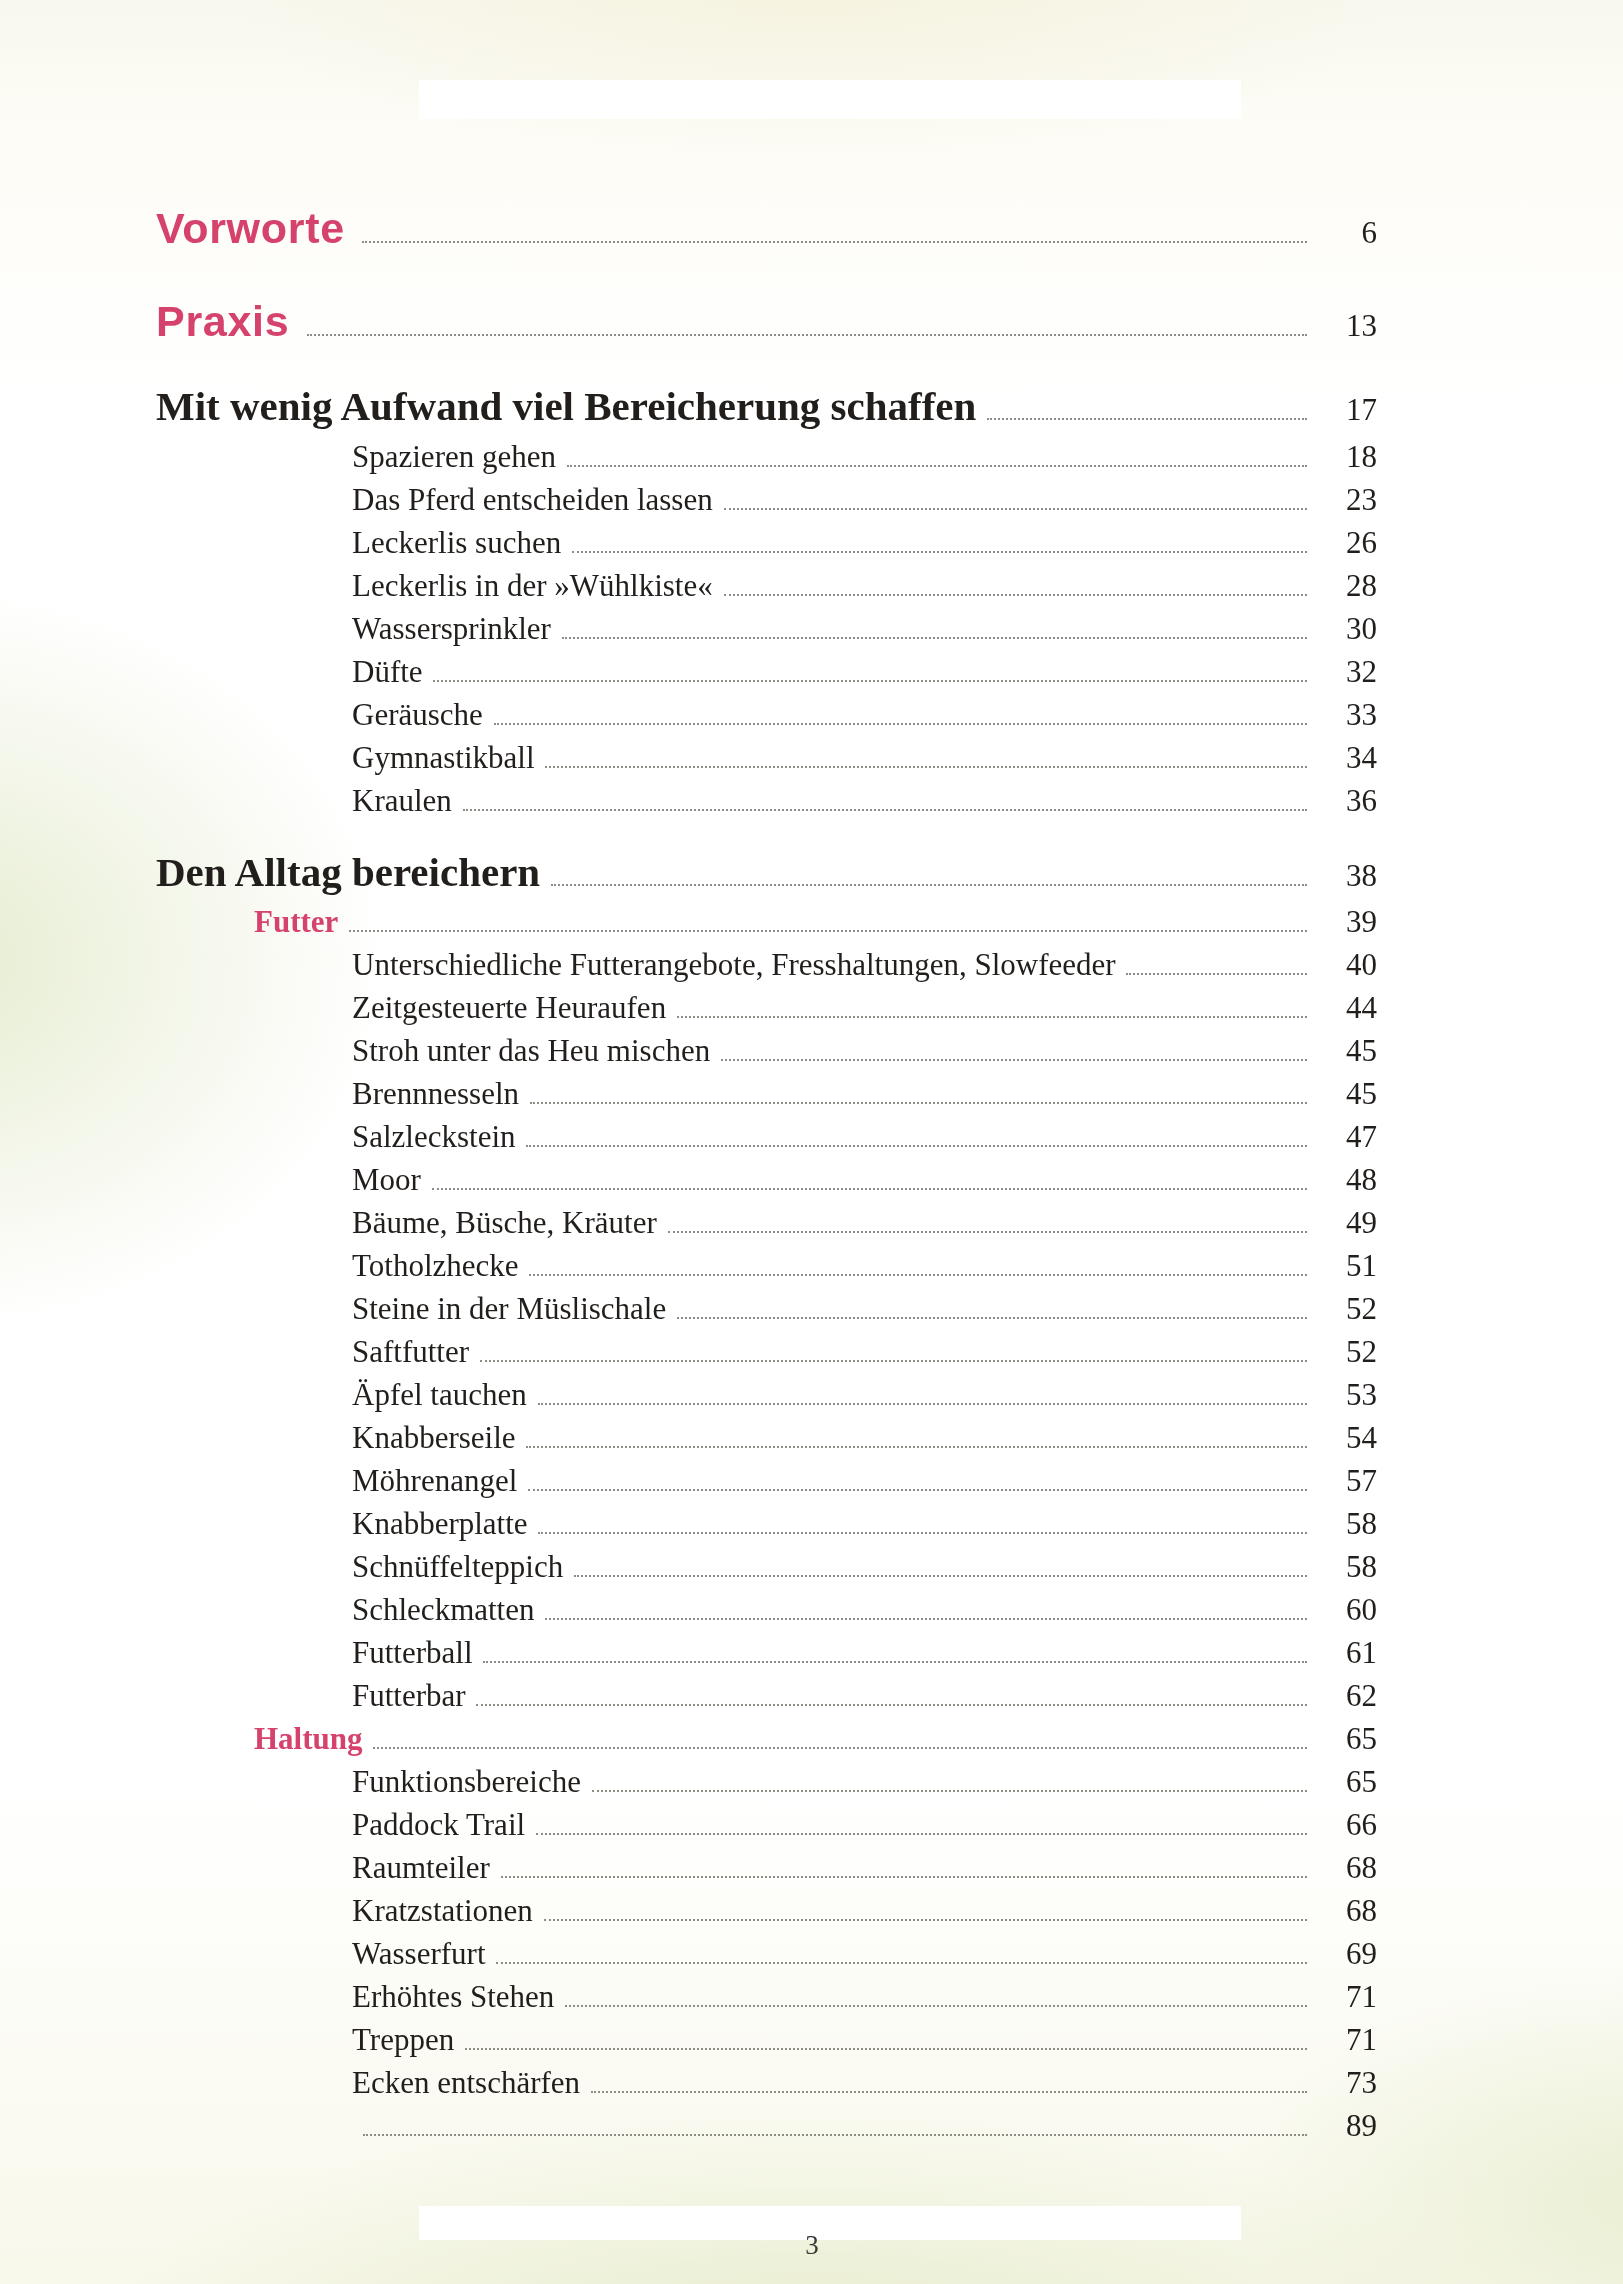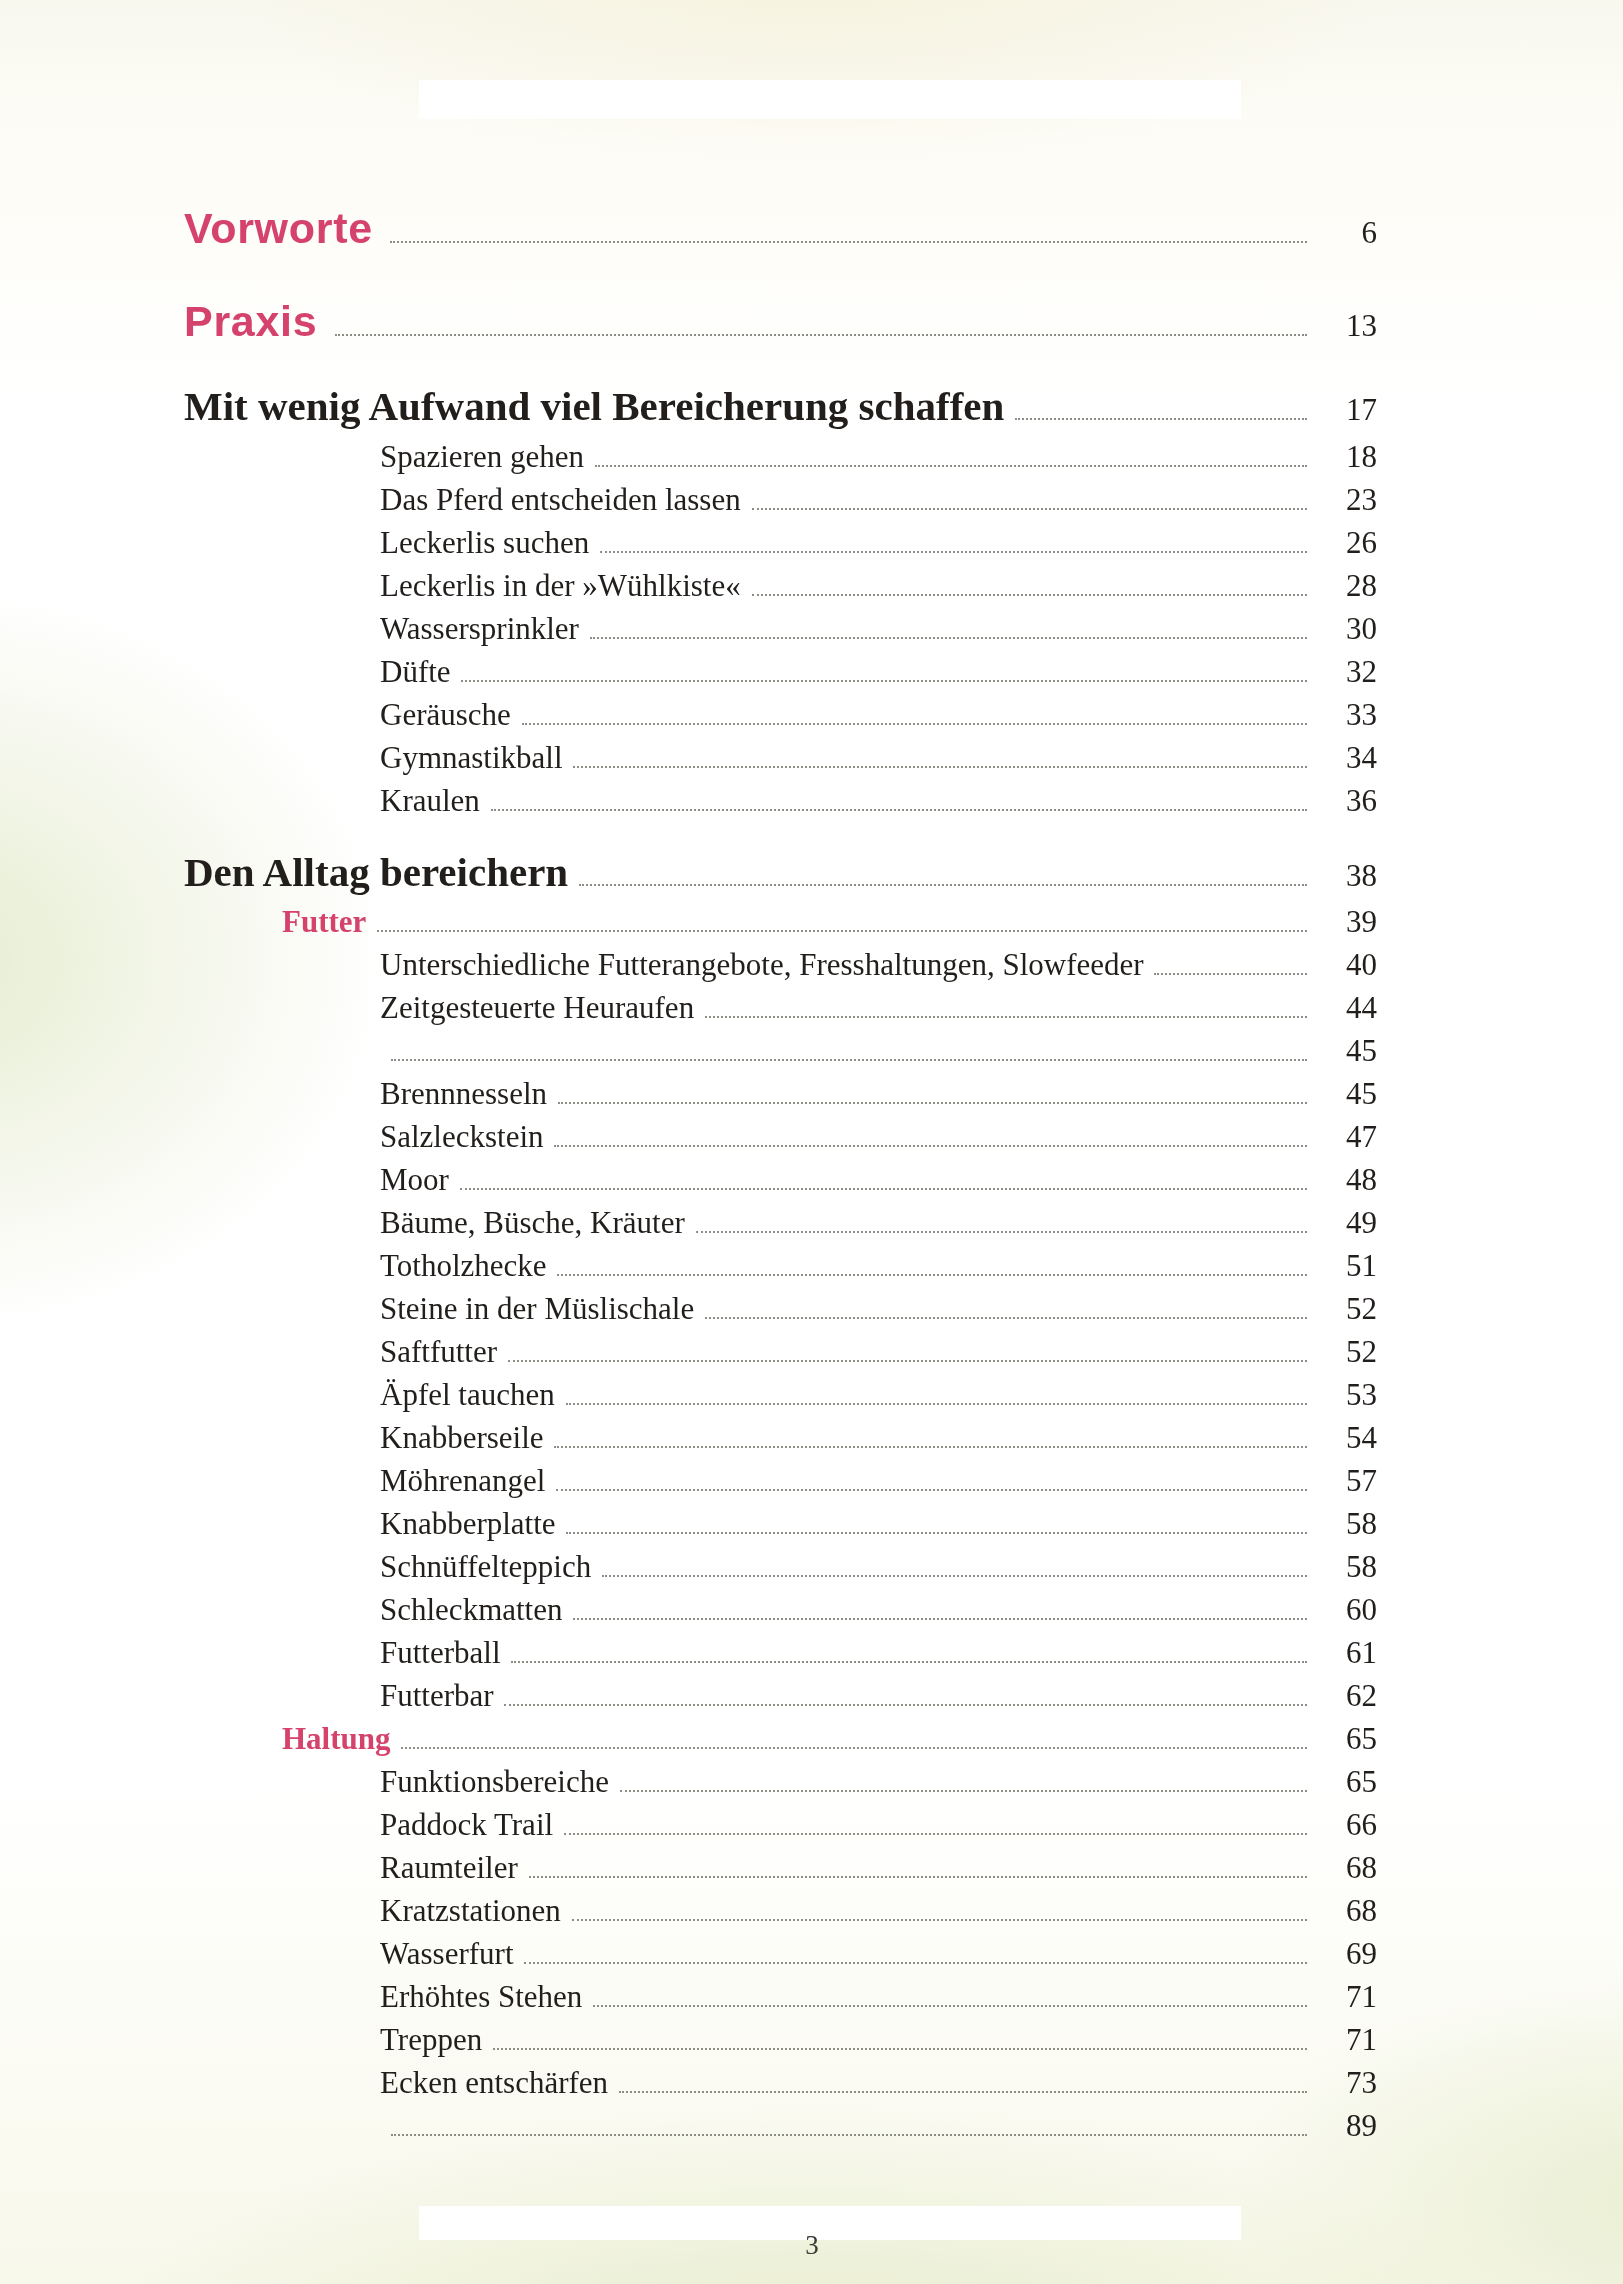--- a/index.html
+++ b/index.html
@@ -26,21 +26,20 @@
   }
   .artifact.top   { left: 419px;  top: 80px;  width: 822px; height: 39px; }
   .artifact.bottom{ left: 419px;  top: 2206px; width: 822px; height: 34px; }
 
   .toc {
     position: absolute;
     left: 0;
     top: 0;
     right: 0;
     padding: 198px 247px 0 156px;
-    margin-left: 28px;
   }
   .row {
     display: flex;
     align-items: baseline;
     white-space: nowrap;
     line-height: 43px;
     font-size: 31px;
   }
   .row .label { flex: 0 0 auto; }
   .row .leader {
@@ -180,20 +179,21 @@
     <span class="label">Unterschiedliche Futterangebote, Fresshaltungen, Slowfeeder</span>
     <span class="leader"></span>
     <span class="pagenum">40</span>
   </div>
         <div class="row entry">
     <span class="label">Zeitgesteuerte Heuraufen</span>
     <span class="leader"></span>
     <span class="pagenum">44</span>
   </div>
         <div class="row entry">
+    <span class="label">Stroh unter das Heu mischen</span>
     <span class="leader"></span>
     <span class="pagenum">45</span>
   </div>
         <div class="row entry">
     <span class="label">Brennnesseln</span>
     <span class="leader"></span>
     <span class="pagenum">45</span>
   </div>
         <div class="row entry">
     <span class="label">Salzleckstein</span>

